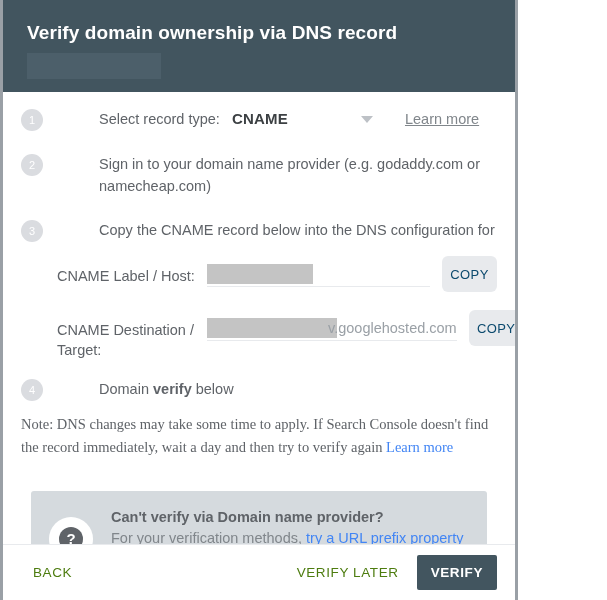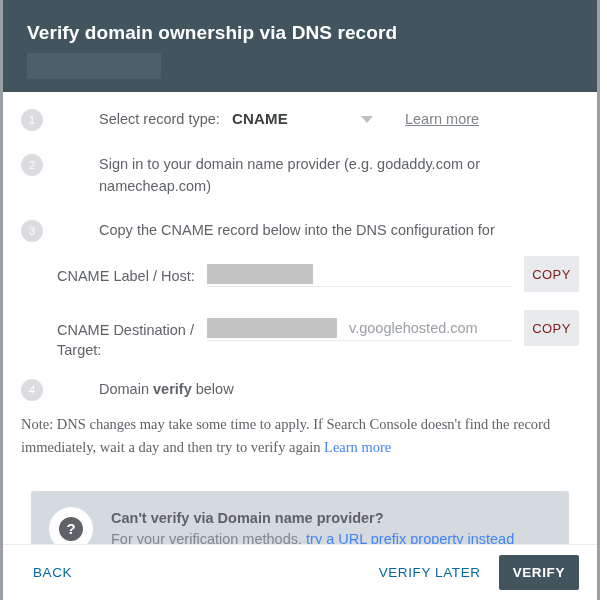--- a/index.html
+++ b/index.html
@@ -6,21 +6,21 @@
     margin: 0;
     padding: 0;
     background: #ffffff;
   }
   body {
     font-family: "Liberation Sans", sans-serif;
     -webkit-font-smoothing: antialiased;
   }
   .dialog {
     position: relative;
-    width: 600px;
+    width: 518px;
     height: 600px;
     box-sizing: border-box;
     background: #ffffff;
     border-left: 3px solid #9aa0a6;
     border-right: 3px solid #9aa0a6;
     overflow: hidden;
     display: flex;
     flex-direction: column;
   }
 
@@ -136,48 +136,47 @@
     flex: 1 1 auto;
     position: relative;
     padding-top: 6px;
   }
   .field-line {
     border-bottom: 1px solid #e8eaed;
     height: 24px;
     display: flex;
     align-items: center;
     white-space: nowrap;
-    gap: 21px;
   }
   .redact-bar {
     display: inline-block;
     height: 20px;
     background: #c4c4c4;
     vertical-align: middle;
   }
   .redact-host { width: 106px; }
   .redact-dest { width: 130px; }
   .field-suffix {
     color: #9aa0a6;
     font-size: 14.5px;
     margin-left: -9px;
   }
   .copy-button {
     flex: none;
     width: 55px;
     height: 36px;
     margin-left: 12px;
     background: #e8eaed;
-    color: #7f1d1d;
+    color: #0c4a6e;
     font-size: 13px;
     letter-spacing: 0.4px;
     line-height: 36px;
     text-align: center;
     border: none;
-    border-radius: 1px;
+    border-radius: 6px;
     cursor: pointer;
     font-family: "Liberation Sans", sans-serif;
   }
 
   
   .note {
     margin-top: 12px;
     color: #5f6368;
     font-size: 14.5px;
     line-height: 23px;
@@ -237,21 +236,21 @@
     height: 56px;
     border-top: 1px solid #e8eaed;
     display: flex;
     align-items: center;
     padding: 0 18px;
     box-sizing: border-box;
   }
   .btn-flat {
     background: transparent;
     border: none;
-    color: #0369a1;
+    color: #4d7c0f;
     font-size: 13.5px;
     letter-spacing: 0.6px;
     cursor: pointer;
     padding: 10px 12px;
     font-family: "Liberation Sans", sans-serif;
   }
   .spacer { flex: 1 1 auto; }
   .btn-primary {
     background: #42555f;
     border: none;

